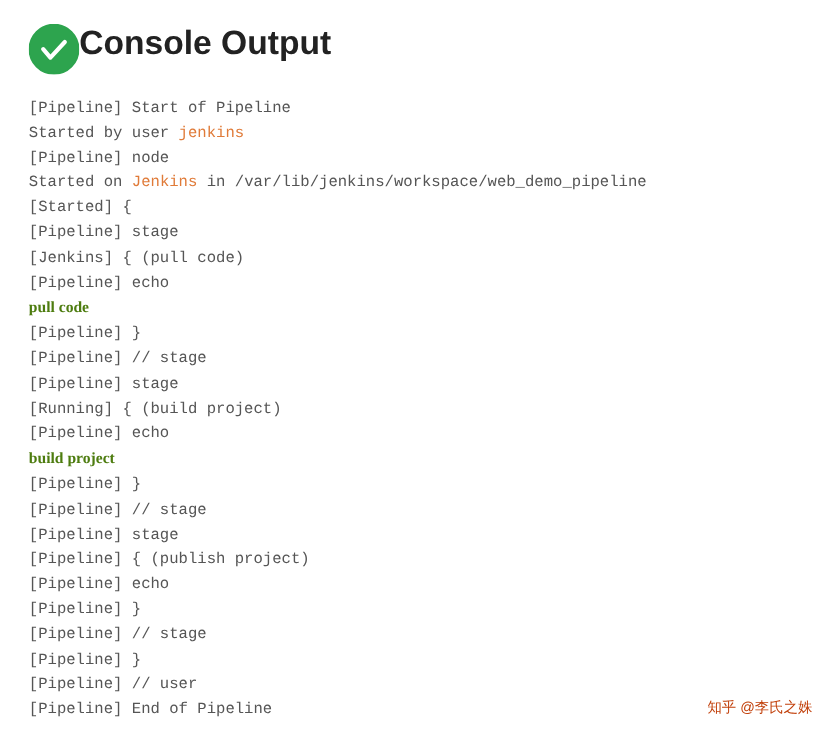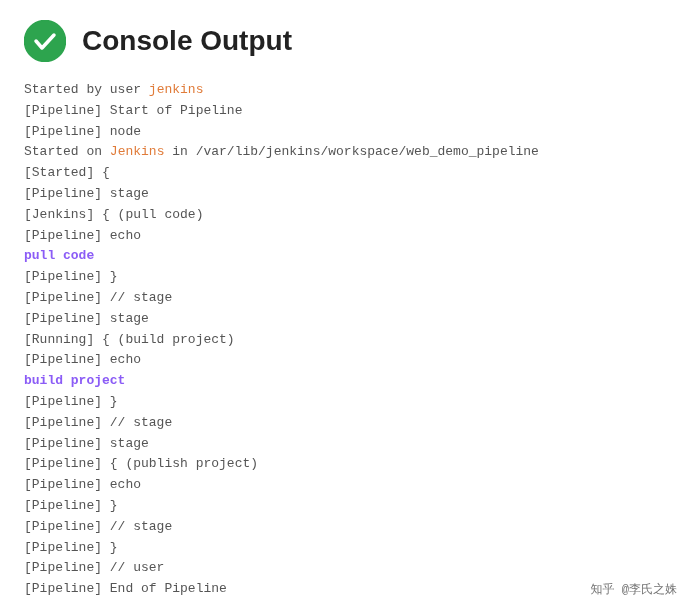--- a/index.html
+++ b/index.html
@@ -18,22 +18,21 @@
 
     .page-container {
       width: 693px;
       min-height: 610px;
       background: #ffffff;
       padding: 20px 24px 20px 24px;
     }
 
     .header {
       display: flex;
-      align-items: center;
-      gap: 16px;
+      gap: 0;
       margin-bottom: 18px;
     }
 
     .check-icon {
       width: 42px;
       height: 42px;
       flex-shrink: 0;
     }
 
     .page-title {
@@ -48,64 +47,65 @@
       line-height: 1.6;
       color: #333333;
     }
 
     .line-normal {
       color: #555555;
     }
 
     .line-bold {
       font-weight: 700;
-      color: #8b5cf6;
+      color: #4d7c0f;
+      font-family: Liberation Serif, serif;
     }
 
     .link-text {
       color: #e07b39;
       text-decoration: none;
     }
 
     .link-jenkins {
       color: #e07b39;
     }
 
     .watermark {
       position: fixed;
       bottom: 12px;
       right: 16px;
       font-size: 12px;
-      color: #737373;
-      font-family: Liberation Mono, monospace;
+      color: #c2410c;
+      font-family: Liberation Sans, sans-serif;
     }
   </style>
 </head>
 <body>
 
 <div class="page-container">
   <div class="header">
     <div class="check-icon">
       <svg viewBox="0 0 42 42" xmlns="http://www.w3.org/2000/svg">
         <circle cx="21" cy="21" r="20" fill="#ffffff" stroke="#2da44e" stroke-width="2.5"></circle>
         <circle cx="21" cy="21" r="20" fill="#2da44e"></circle>
         <polyline points="12,21 18,28 30,15" fill="none" stroke="#ffffff" stroke-width="3.5" stroke-linecap="round" stroke-linejoin="round"></polyline>
       </svg>
     </div>
     <h1 class="page-title">Console Output</h1>
   </div>
 
   <div class="console-output">
 
     <div>
+      <span class="line-normal">[Pipeline] Start of Pipeline</span>
+    </div>
+
+    <div>
       <span class="line-normal">Started by user </span><a class="link-text">jenkins</a>
-    </div>
-
-    <div>
-      <span class="line-normal">[Pipeline] Start of Pipeline</span>
     </div>
 
     <div>
       <span class="line-normal">[Pipeline] node</span>
     </div>
 
     <div>
       <span class="line-normal">Started on </span><a class="link-jenkins">Jenkins</a><span class="line-normal"> in /var/lib/jenkins/workspace/web_demo_pipeline</span>
     </div>
 

